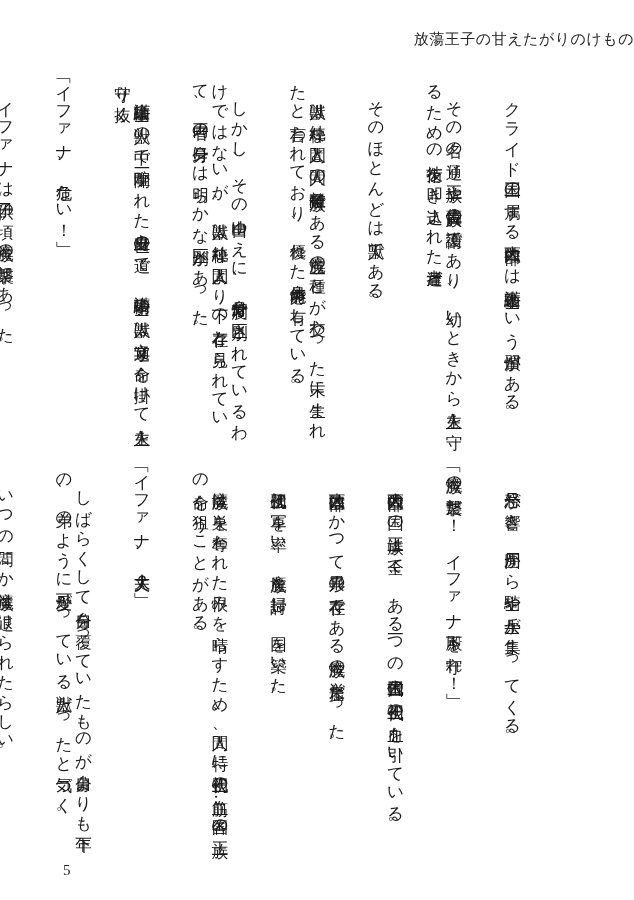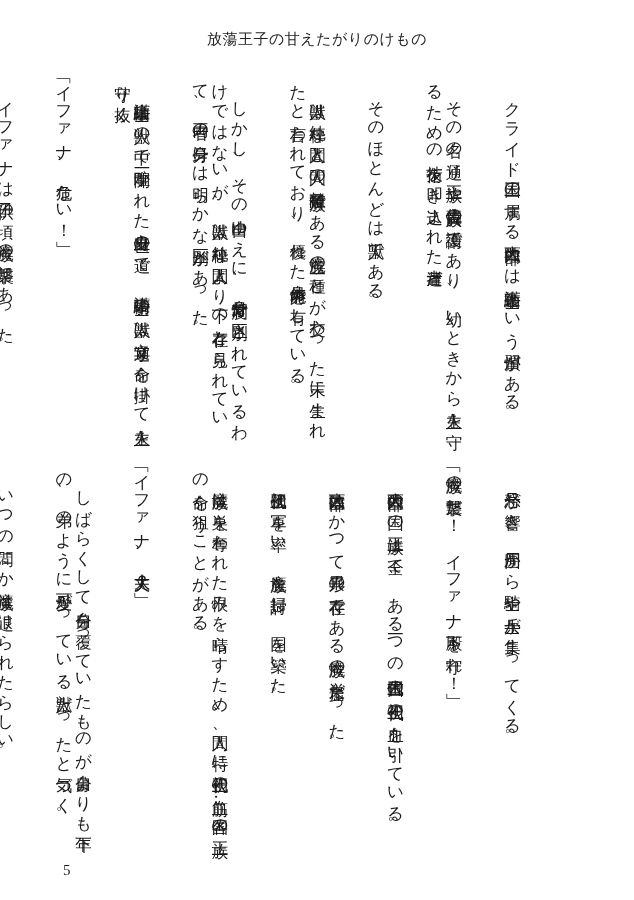--- a/index.html
+++ b/index.html
@@ -13,21 +13,21 @@
       position: relative;
       overflow: hidden;
       color: #1a1a1a;
       font-family: "DejaVu Serif", "Liberation Serif", serif;
     }
     .running-head {
       position: absolute;
       top: 30px;
       left: 0;
       width: 634px;
-      text-align: center;
+      text-align: right;
       font-size: 15px;
       letter-spacing: 0.5px;
       color: #222;
     }
     .text-block {
       position: absolute;
       writing-mode: vertical-rl;
       -webkit-writing-mode: vertical-rl;
       font-size: 16.5px;
       line-height: 19.5px;

